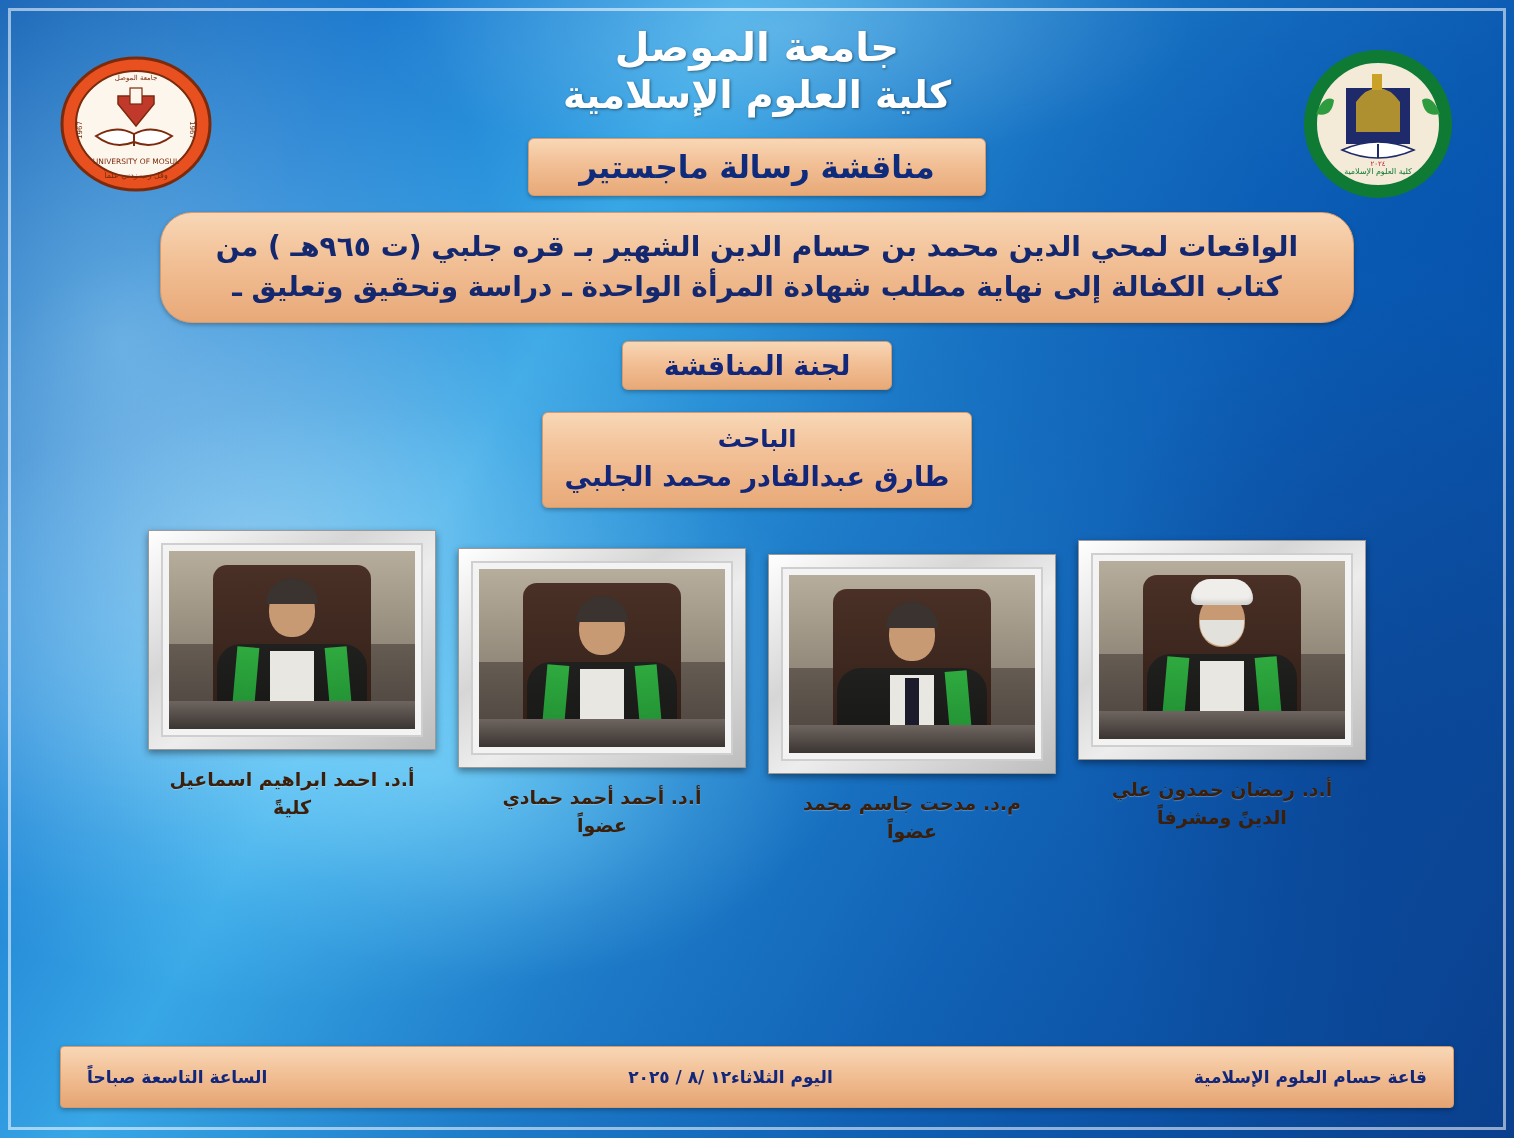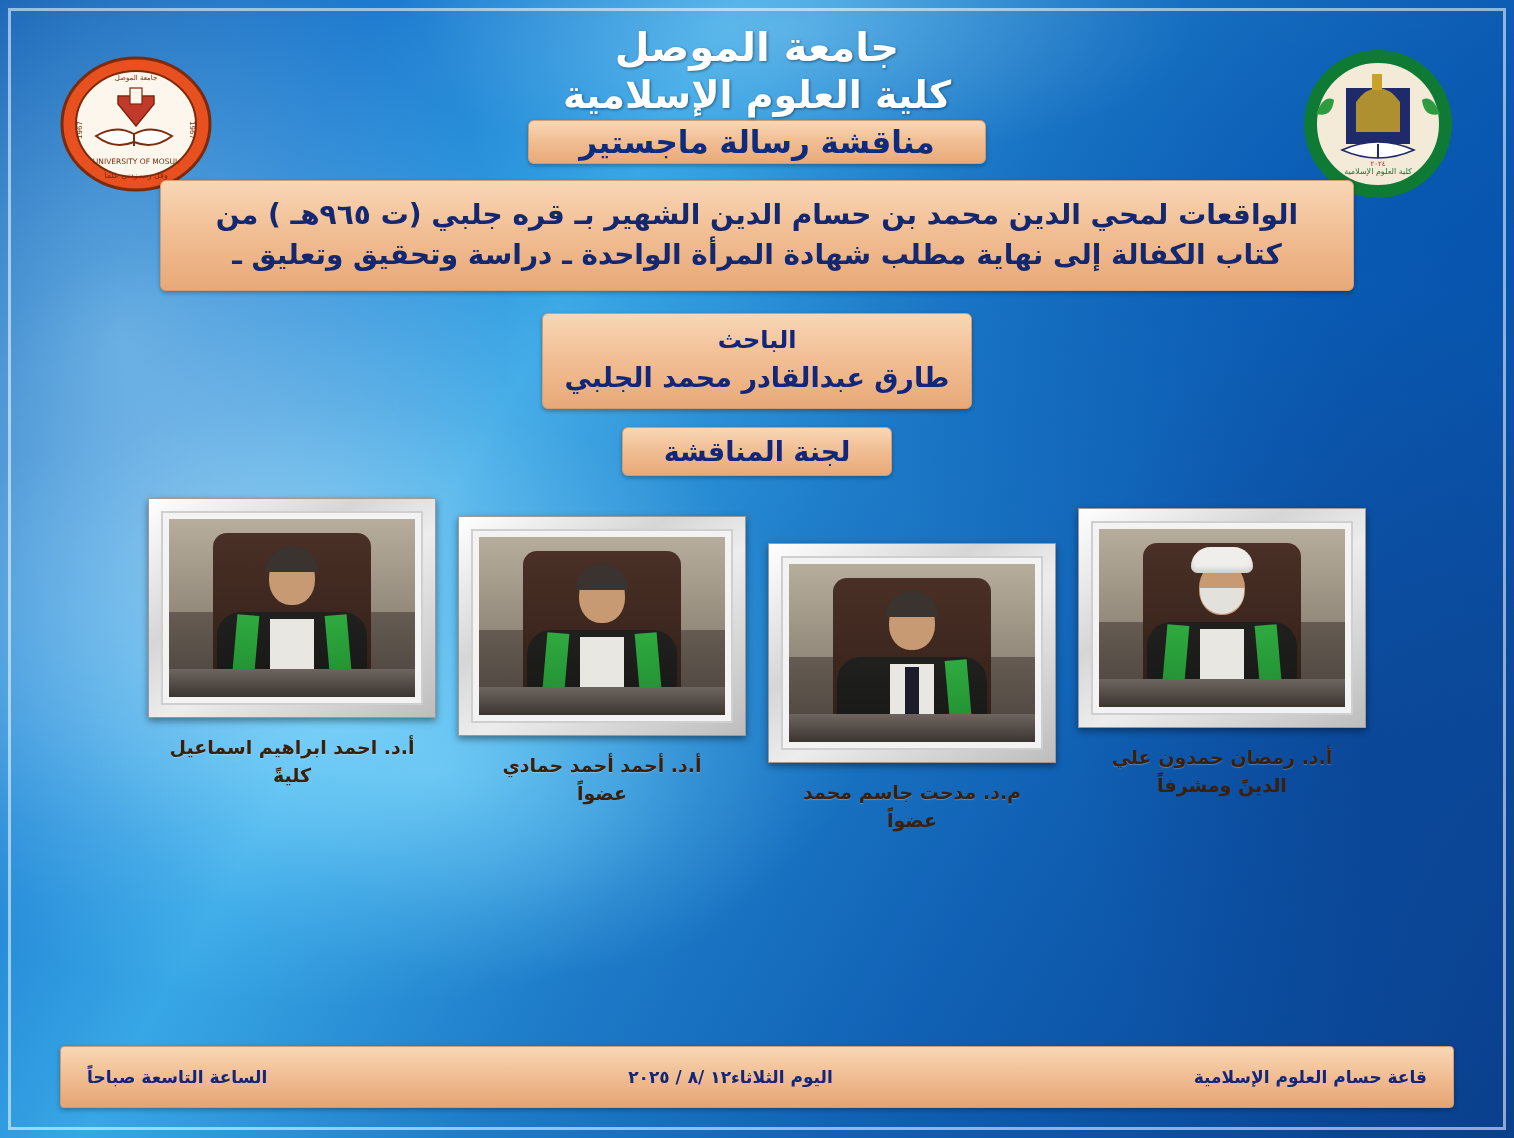--- a/index.html
+++ b/index.html
@@ -84,34 +84,35 @@
   .ribbon {
     background: linear-gradient(180deg, #f8d7b6 0%, #f2bf95 45%, #e8a978 100%);
     border: 1px solid #d79a6b;
     border-radius: 6px;
     box-shadow: 0 2px 4px rgba(0,0,0,0.28);
     color: #10267a;
     text-align: center;
   }
   .title-box {
     width: 420px;
-    margin: 0 auto 0;
-    padding: 3px 18px;
+    margin: 18px auto 0;
+    padding: 10px 18px;
     font-size: 31px;
     font-weight: 700;
     color: #0f2b7c;
   }
   .thesis-box {
     width: 1148px;
     margin: 16px auto 0;
     padding: 14px 22px;
     font-size: 28px;
     font-weight: 700;
     line-height: 1.45;
     color: #13286f;
+    border-radius: 32px;
   }
   .researcher-box {
     width: 400px;
     margin: 22px auto 0;
     padding: 8px 14px 10px;
     font-size: 25px;
     font-weight: 700;
     line-height: 1.5;
     color: #12277a;
   }
@@ -132,21 +133,21 @@
     margin-top: 22px;
     display: flex;
     flex-direction: row-reverse;
     justify-content: center;
     align-items: flex-start;
     gap: 22px;
     padding: 0 60px;
   }
   .member { width: 288px; text-align: center; }
   .member.m2 { margin-top: 18px; }
-  .member.m3 { margin-top: 45px; }
+  .member.m3 { margin-top: 24px; }
   .member.m4 { margin-top: 10px; }
 
   .photo-frame {
     background: linear-gradient(145deg, #ffffff 0%, #d6d6d6 35%, #ededed 55%, #bdbdbd 100%);
     border: 1px solid #9a9a9a;
     padding: 12px;
     box-shadow: 0 3px 7px rgba(0,0,0,0.42);
   }
   .photo-inner {
     border: 2px solid #cfcfcf;
@@ -302,26 +303,26 @@
   </svg>
 
   <div class="header">
     <div class="uni-name">جامعة الموصل</div>
     <div class="college-name">كلية العلوم الإسلامية</div>
 
     <div class="ribbon title-box">مناقشة رسالة ماجستير</div>
 
     <div class="ribbon thesis-box">الواقعات لمحي الدين محمد بن حسام الدين الشهير بـ قره جلبي (ت ٩٦٥هـ ) من كتاب الكفالة إلى نهاية مطلب شهادة المرأة الواحدة  ـ دراسة وتحقيق وتعليق ـ</div>
 
+    <div class="ribbon committee-box">لجنة المناقشة</div>
+
     <div class="ribbon researcher-box">
       <div class="r-label">الباحث</div>
       <div class="r-name">طارق عبدالقادر محمد الجلبي</div>
     </div>
-
-    <div class="ribbon committee-box">لجنة المناقشة</div>
   </div>
 
   <div class="members">
 
     <div class="member m1">
       <div class="photo-frame">
         <div class="photo-inner">
           <div class="photo">
             <div class="ph-bg"></div>
               <div class="ph-wall"></div>

